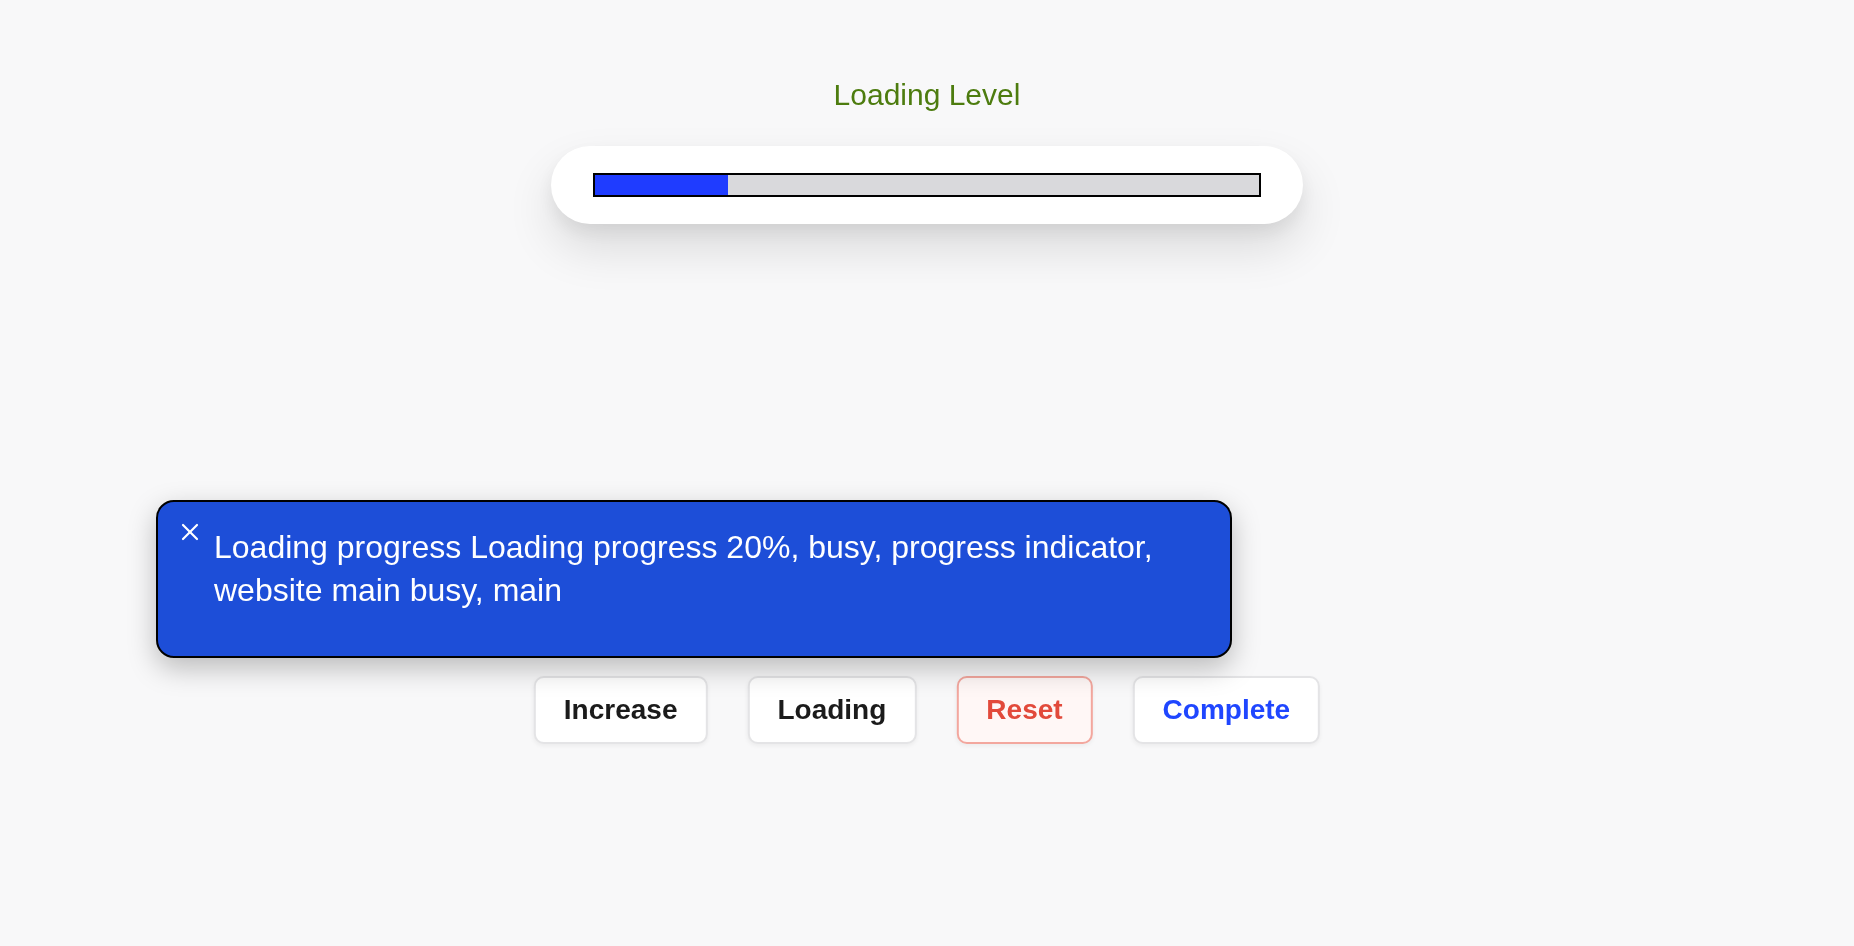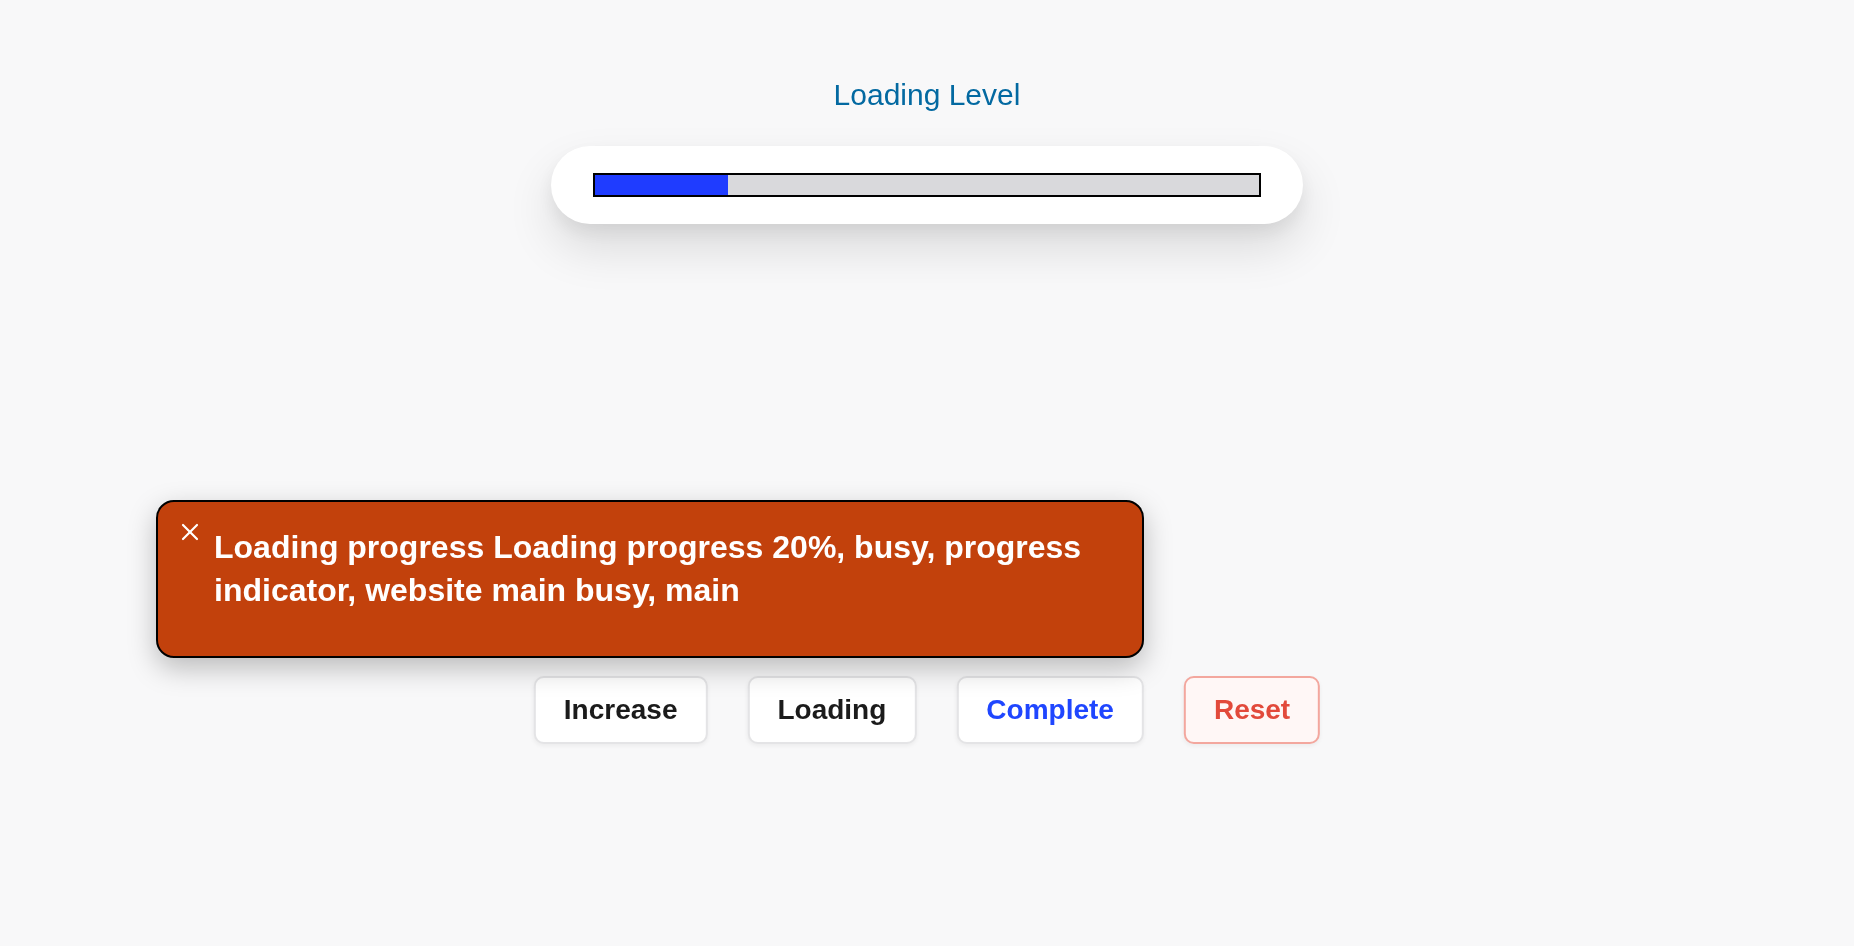--- a/index.html
+++ b/index.html
@@ -13,21 +13,21 @@
   }
 
   .heading {
     position: absolute;
     top: 78px;
     left: 0;
     width: 100%;
     text-align: center;
     font-size: 30px;
     font-weight: 400;
-    color: #0369a1;
+    color: #4d7c0f;
   }
 
   .progress-card {
     position: absolute;
     top: 146px;
     left: 50%;
     transform: translateX(-50%);
     width: 752px;
     height: 78px;
     background: #ffffff;
@@ -81,29 +81,29 @@
   .btn-reset {
     color: #e24a3b;
     border-color: #f3a79e;
     background: #fff7f6;
   }
 
   .tooltip {
     position: absolute;
     top: 500px;
     left: 156px;
-    width: 988px;
-    background: #c2410c;
+    width: 1076px;
+    background: #1d4ed8;
     border: 2px solid #000;
     border-radius: 18px;
     padding: 24px 40px 44px 56px;
     box-shadow: 0 10px 28px rgba(0,0,0,0.25);
     color: #ffffff;
     font-size: 32px;
-    font-weight: 700;
+    font-weight: 400;
     line-height: 1.35;
     z-index: 10;
   }
   .tooltip-close {
     position: absolute;
     top: 18px;
     left: 20px;
     width: 24px;
     height: 24px;
     cursor: pointer;
@@ -126,22 +126,22 @@
 
 <div class="progress-card">
   <div class="progress-track">
     <div class="progress-fill" id="progress-fill" style="width: 20%;"></div>
   </div>
 </div>
 
 <div class="buttons-row">
   <button class="btn">Increase</button>
   <button class="btn">Loading</button>
+  <button class="btn btn-reset">Reset</button>
   <button class="btn btn-complete">Complete</button>
-  <button class="btn btn-reset">Reset</button>
 </div>
 
 <div class="tooltip">
   <div class="tooltip-close">
     <svg viewBox="0 0 18 18">
         <line x1="2" y1="2" x2="16" y2="16"></line>
         <line x1="16" y1="2" x2="2" y2="16"></line>
       </svg>
   </div>
   <div>Loading progress Loading progress 20%, busy, progress indicator, website main busy, main</div>

